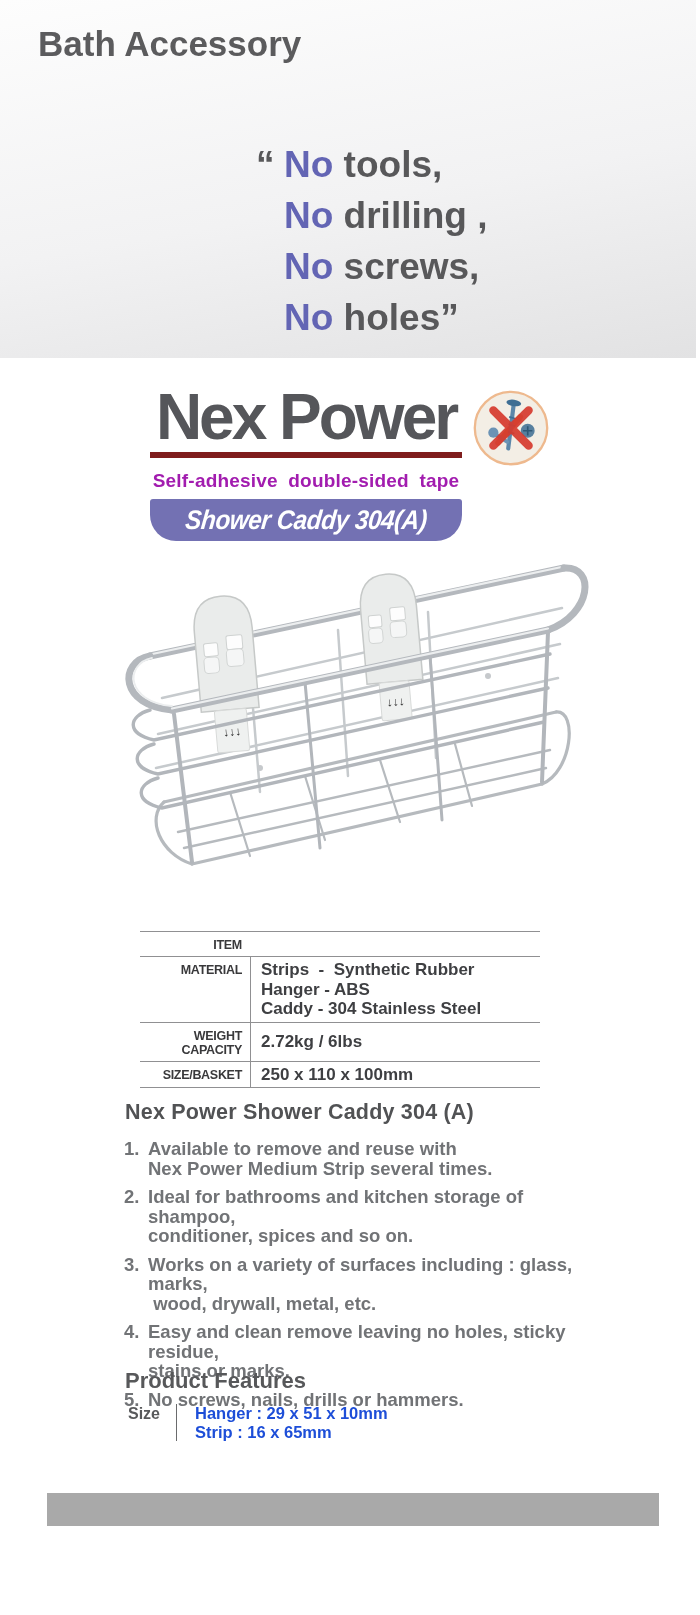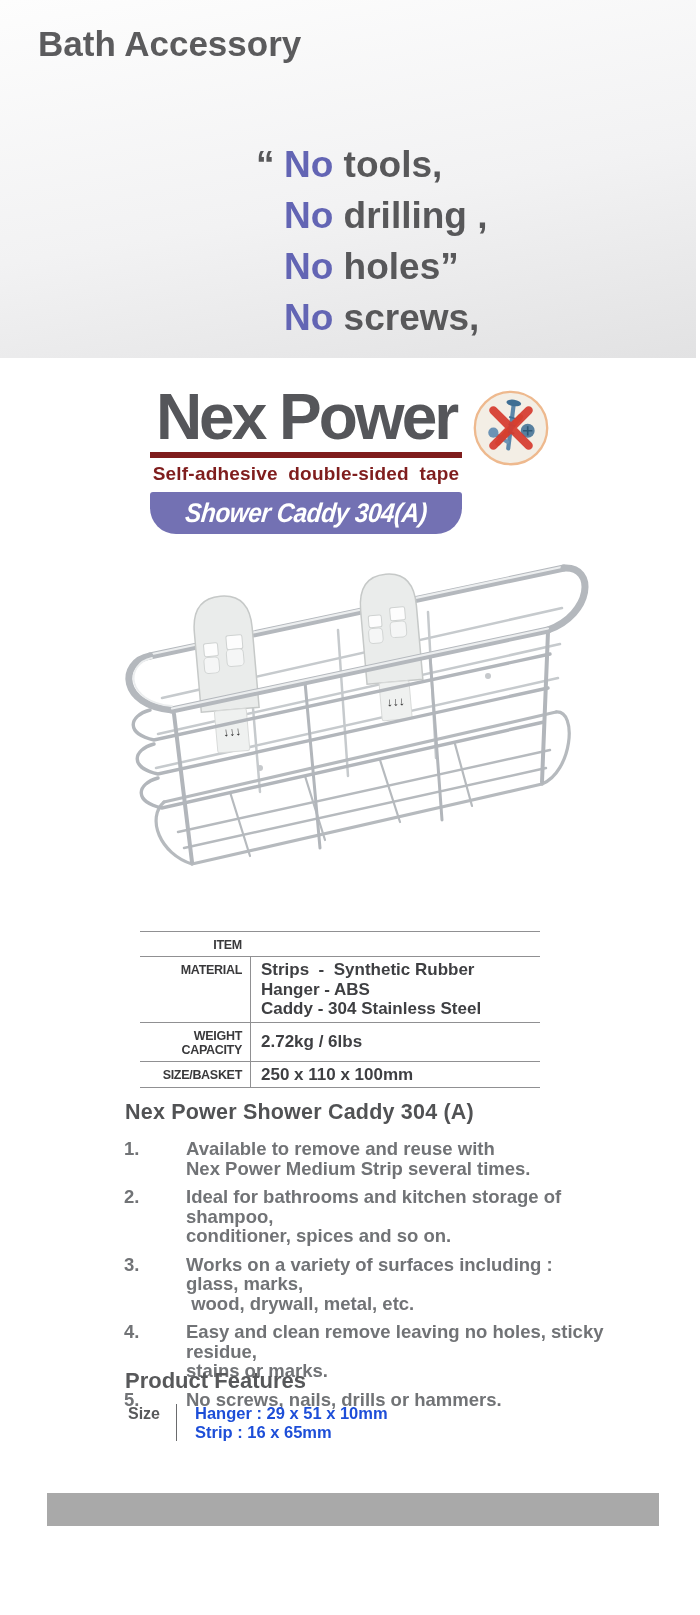--- a/index.html
+++ b/index.html
@@ -15,21 +15,21 @@
            color:#58585a; line-height:51px; }
   .q-line { position:relative; white-space:nowrap; }
   .q-open { position:absolute; left:-28px; top:0; }
   .q-no { color:#6365b4; }
   .q-rest { white-space:pre-wrap; }
 
   
   .brand { position:absolute; left:150px; top:384px; width:312px; text-align:center; }
   .brand-title { font-size:64px; line-height:66px; font-weight:bold; color:#55565a;
                  letter-spacing:-3px; border-bottom:6px solid #7f1d1d; padding-bottom:2px; }
-  .brand-tagline { padding-top:5px; font-size:19px; font-weight:bold; color:#7f1d1d;
+  .brand-tagline { padding-top:12px; font-size:19px; font-weight:bold; color:#a21caf;
                    letter-spacing:0.2px; word-spacing:5px; }
   .banner { margin-top:7px; height:42px; background:#7371b3;
             border-radius:3px 3px 26px 26px; display:flex; align-items:center; justify-content:center; }
   .banner-text { color:#ffffff; font-size:27px; font-weight:bold; font-style:italic;
                  transform:skewX(-6deg) scaleX(0.9); letter-spacing:-0.5px; }
   .logo { position:absolute; left:472px; top:389px; width:78px; height:78px; }
 
   
   .product { position:absolute; left:100px; top:530px; }
 
@@ -43,43 +43,43 @@
                 font-size:17px; font-weight:bold; color:#3e3f42; line-height:19.5px;
                 white-space:pre-wrap; display:flex; align-items:center; }
 
   
   .details-heading { position:absolute; left:125px; top:1100px; font-size:21.5px;
                      font-weight:bold; color:#515254; letter-spacing:0.2px; }
   .features-list { position:absolute; left:124px; top:1139px; width:480px; }
   .feature-item { display:flex; margin-bottom:9px; font-size:18.5px; font-weight:bold;
                   color:#717376; line-height:19.5px; }
   .feature-num { flex:0 0 24px; }
-  .feature-text { white-space:pre-wrap;margin-left:38px; }
+  .feature-text { white-space:pre-wrap; }
 
   .features-heading { position:absolute; left:125px; top:1368px; font-size:22px;
                       font-weight:bold; color:#57585a; }
   .size-row { position:absolute; left:128px; top:1404px; display:flex; align-items:stretch;gap:9px; }
   .size-label { font-size:16px; font-weight:bold; color:#58595b; padding:1px 7px 0 0; }
   .size-divider { width:0; border-left:1.5px solid #6a6b6d; margin-right:9px; }
   .size-line { font-size:16.5px; font-weight:bold; color:#1d4ed8; line-height:18.5px; }
 
   .footer-bar { position:absolute; left:47px; top:1493px; width:612px; height:33px; background:#a9a9a9; }
 </style>
 </head>
 <body>
 
 <div class="page">
 
   <div class="hero">
     <div class="page-title">Bath Accessory</div>
     <div class="quote">
       <div class="q-line"><span class="q-open">“</span><span class="q-no">No</span><span class="q-rest"> tools,</span></div>
       <div class="q-line"><span class="q-no">No</span><span class="q-rest"> drilling ,</span></div>
+      <div class="q-line"><span class="q-no">No</span><span class="q-rest"> screws,</span></div>
       <div class="q-line"><span class="q-no">No</span><span class="q-rest"> holes”</span></div>
-      <div class="q-line"><span class="q-no">No</span><span class="q-rest"> screws,</span></div>
     </div>
   </div>
 
   <div class="brand">
     <div class="brand-title">Nex Power</div>
     <div class="brand-tagline">Self-adhesive double-sided tape</div>
     <div class="banner">
       <span class="banner-text">Shower Caddy 304(A)</span>
     </div>
   </div>

